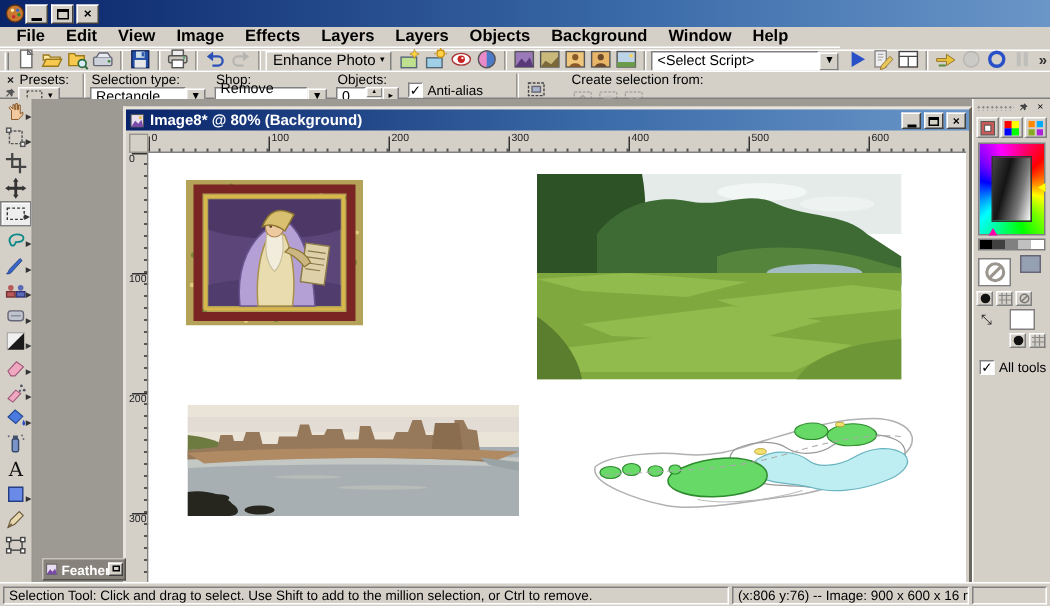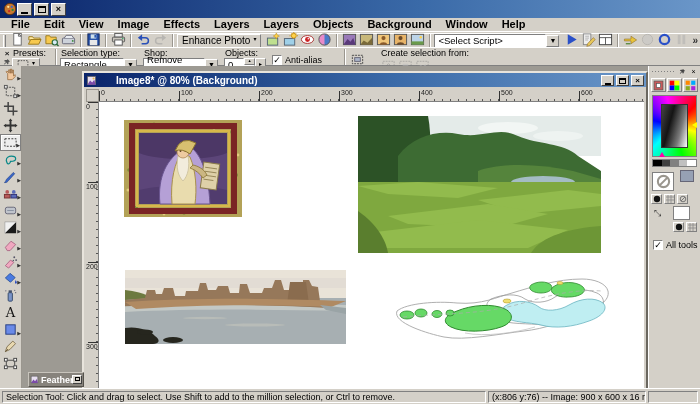--- a/index.html
+++ b/index.html
@@ -62,21 +62,21 @@
   .tool svg { width:15px; height:15px; }
   .tool.active { border:1px solid #808080; background:#eee; box-shadow:inset 1px 1px 0 #fff; }
   .tarr { position:absolute; right:0; bottom:2px; font-size:5px; color:#333; }
 
   
   .mdi { position:absolute; left:22px; top:66px; width:626px; height:322px; background:#9d9a93; overflow:hidden; }
 
   .imgwin { position:absolute; left:60px; top:5px; width:566px; height:340px; background:#d4d0c8;
     border:2px solid; border-color:#e8e4dc #6a675f #6a675f #e8e4dc; }
   .iwtitle { height:14px; background:linear-gradient(90deg,#0a246a,#3a6aa8 55%,#6a96c8); display:flex; align-items:center; padding:0 2px; }
-  .iwtitle .ttext { color:#fff; font-weight:bold; font-size:10px; margin-left:19px; flex:1; white-space:nowrap; }
+  .iwtitle .ttext { color:#fff; font-weight:bold; font-size:10px; margin-left:3px; flex:1; white-space:nowrap; }
   .wbtn.sm { width:13px; height:11px; font-size:8px; line-height:9px; }
   .wbtn.sm .mini { width:6px; margin-top:7px; }
   .wbtn.sm .maxi { width:7px; height:6px; margin-top:2px; }
 
   .rcorner { position:absolute; left:2px; top:16px; width:13px; height:13px; background:#d4d0c8; border:1px solid #9a968e; }
   .hruler { position:absolute; left:15px; top:16px; right:2px; height:13px; background:#d4d0c8; border-bottom:1px solid #808080;
     background-image:repeating-linear-gradient(to right,transparent 0,transparent 7px,#555 7px,#555 8px);
     background-size:8px 3px; background-position:0 10px; background-repeat:repeat-x; overflow:hidden; }
   .vruler { position:absolute; left:2px; top:29px; width:13px; bottom:2px; background:#d4d0c8; border-right:1px solid #808080;
     background-image:repeating-linear-gradient(to bottom,transparent 0,transparent 7px,#555 7px,#555 8px);

